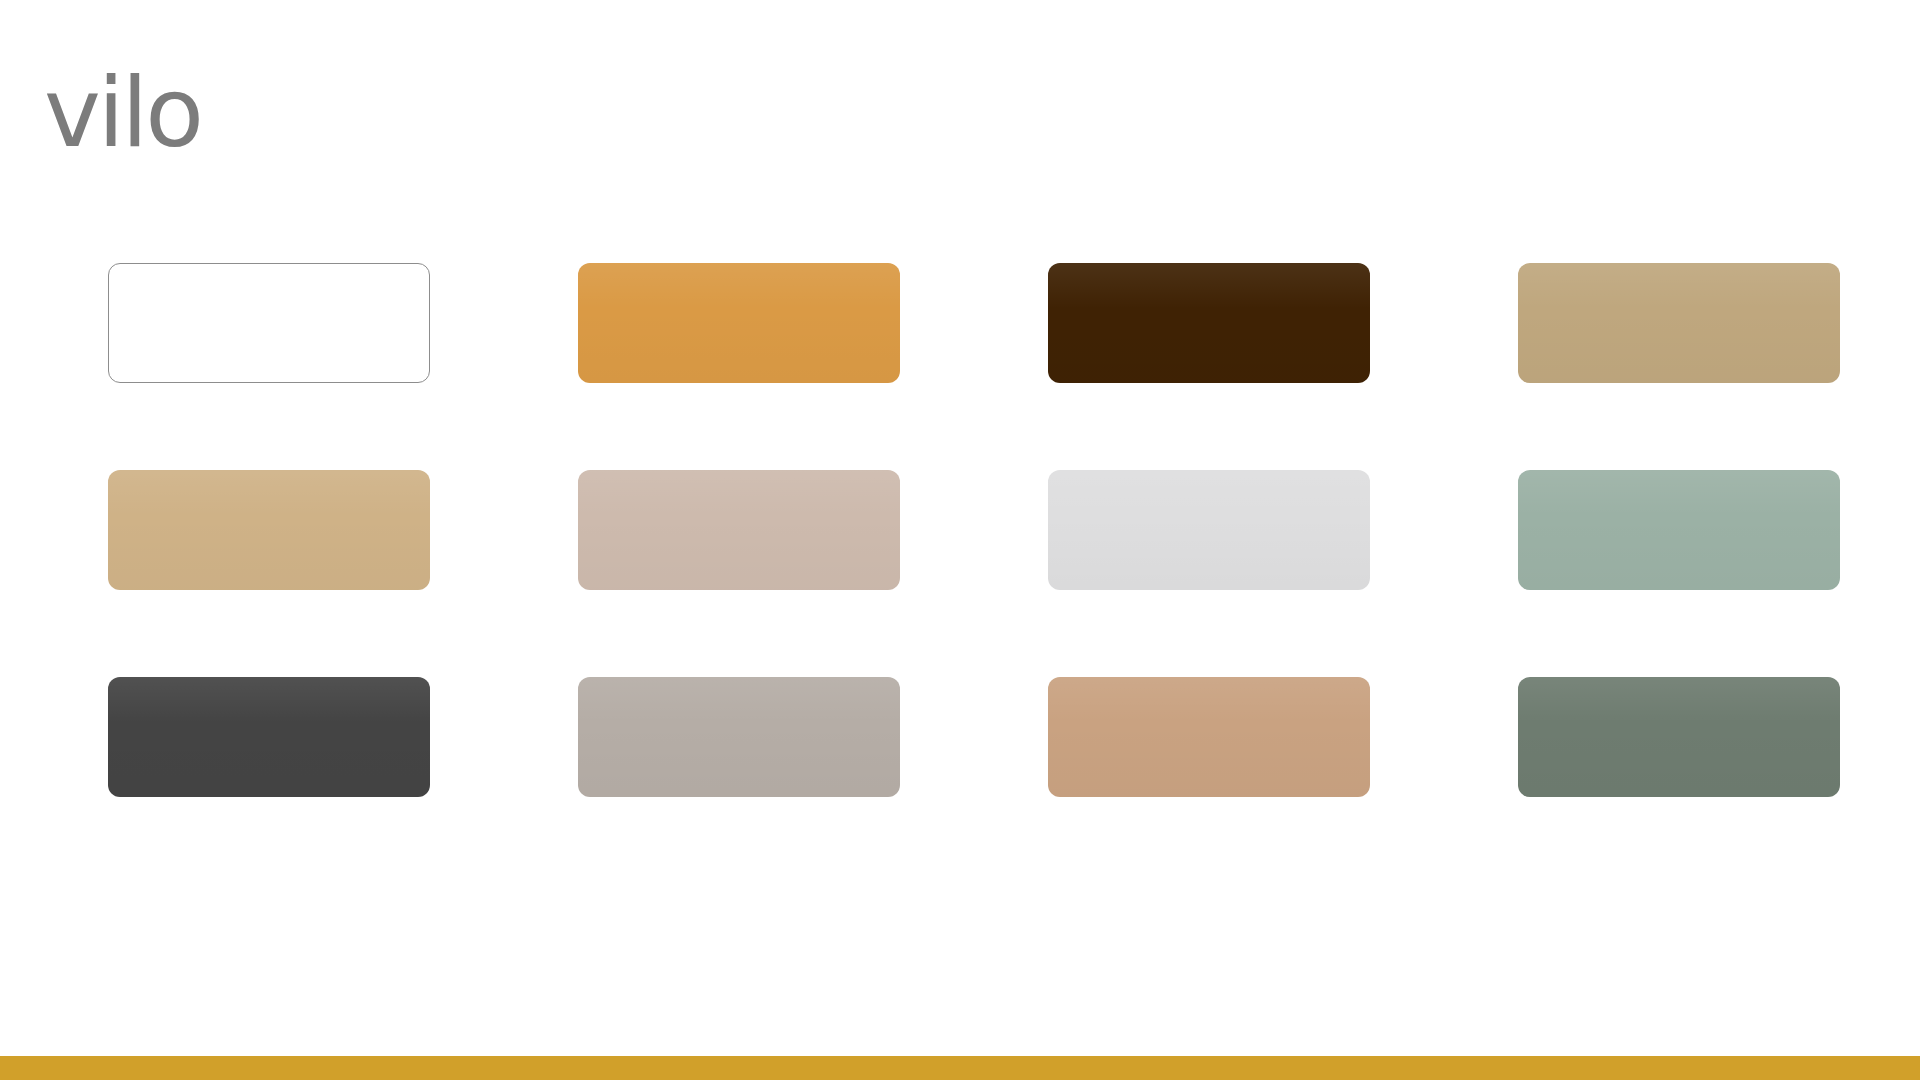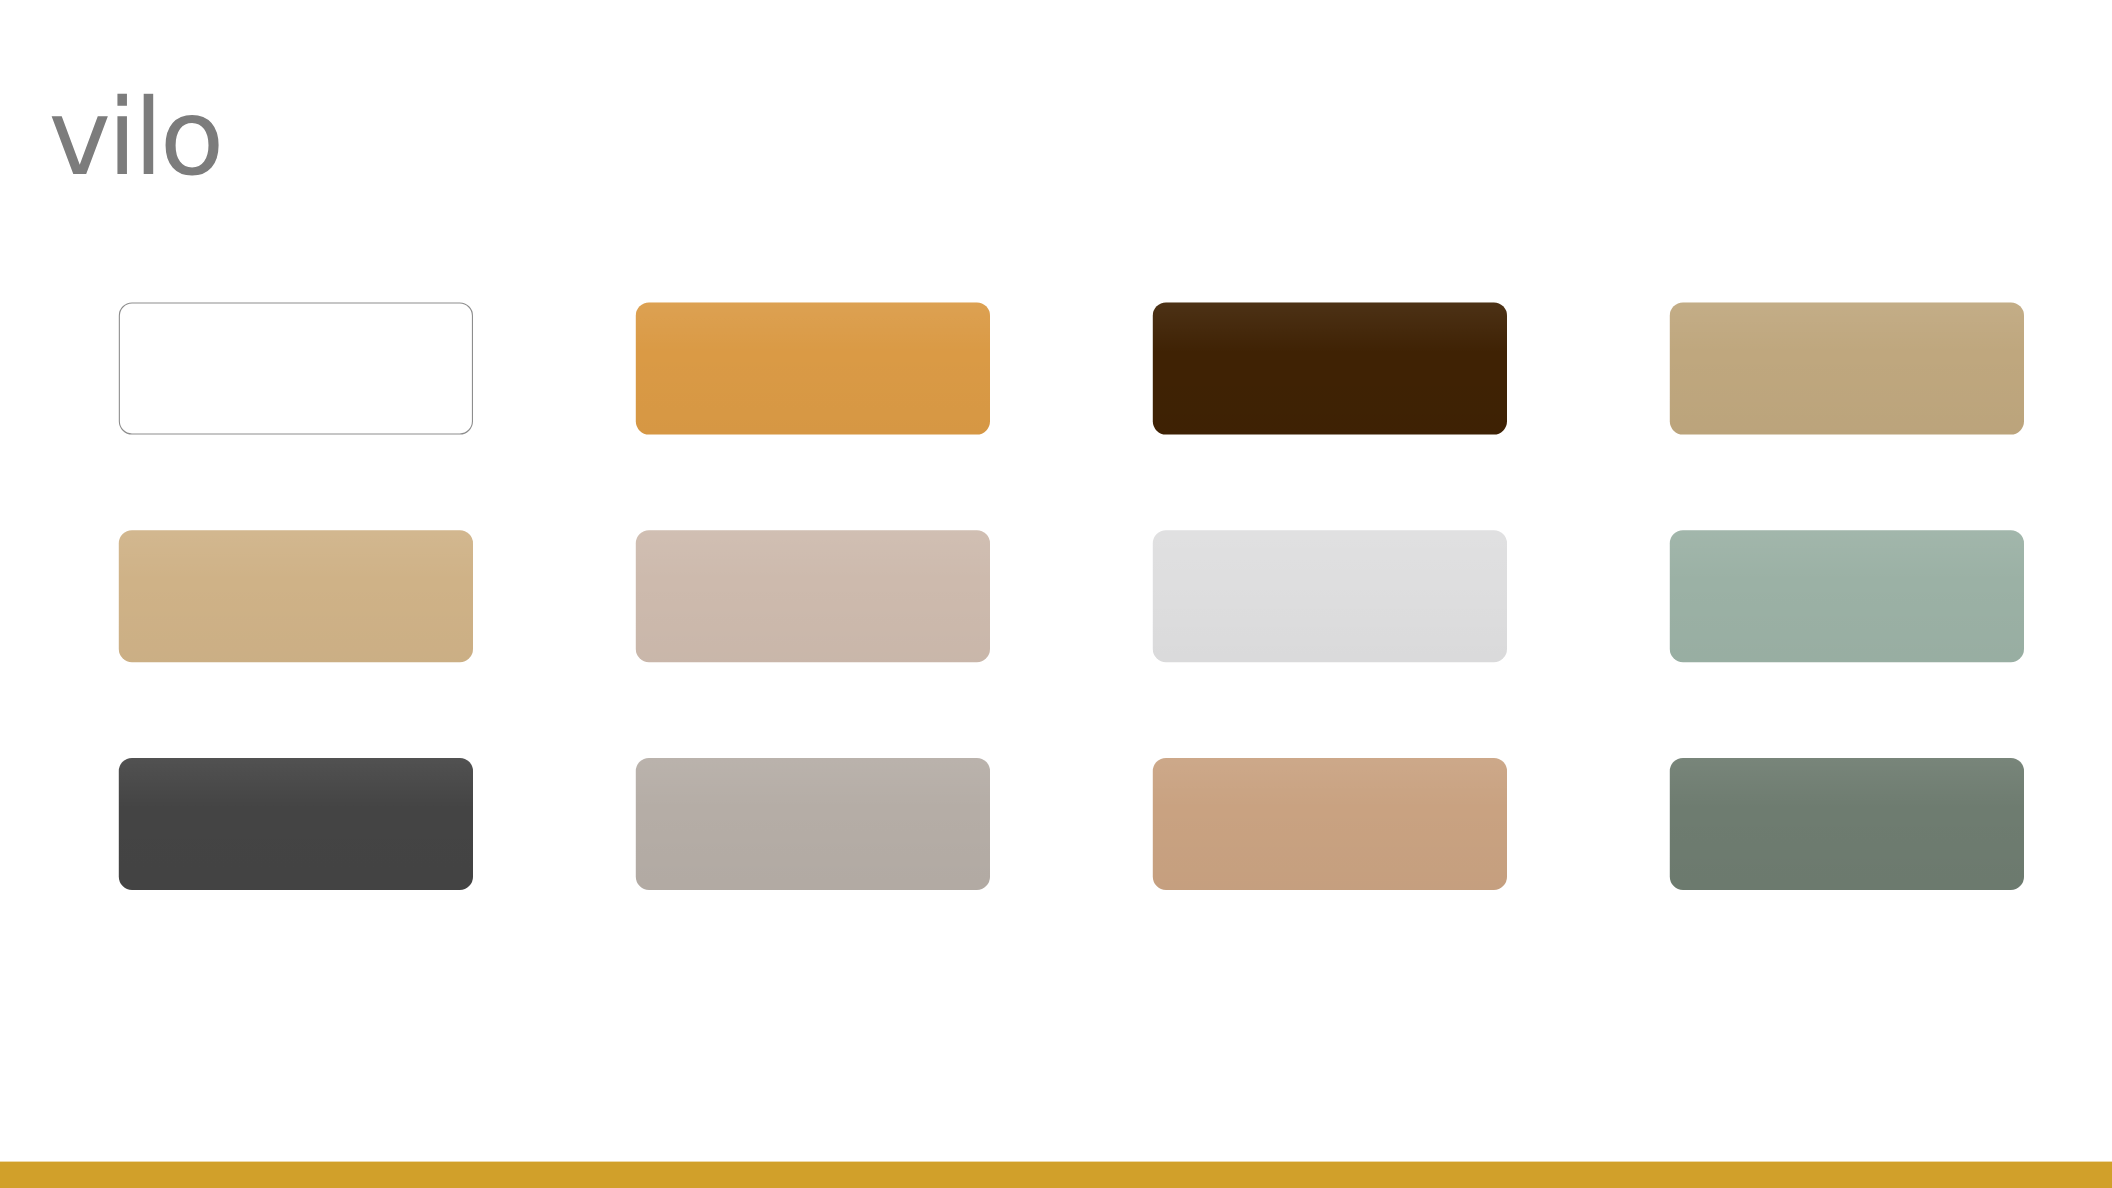--- a/index.html
+++ b/index.html
@@ -14,21 +14,20 @@
     font-family: "Liberation Sans", sans-serif;
     overflow: hidden;
     position: relative;
   }
 
   
   .slide {
     position: absolute;
     inset: 0;
     background: #ffffff;
-    margin-top: 12px;
   }
 
   
   .brand {
     position: absolute;
     left: 44px;
     top: 58px;
     width: 260px;
     height: 110px;
     display: block;

